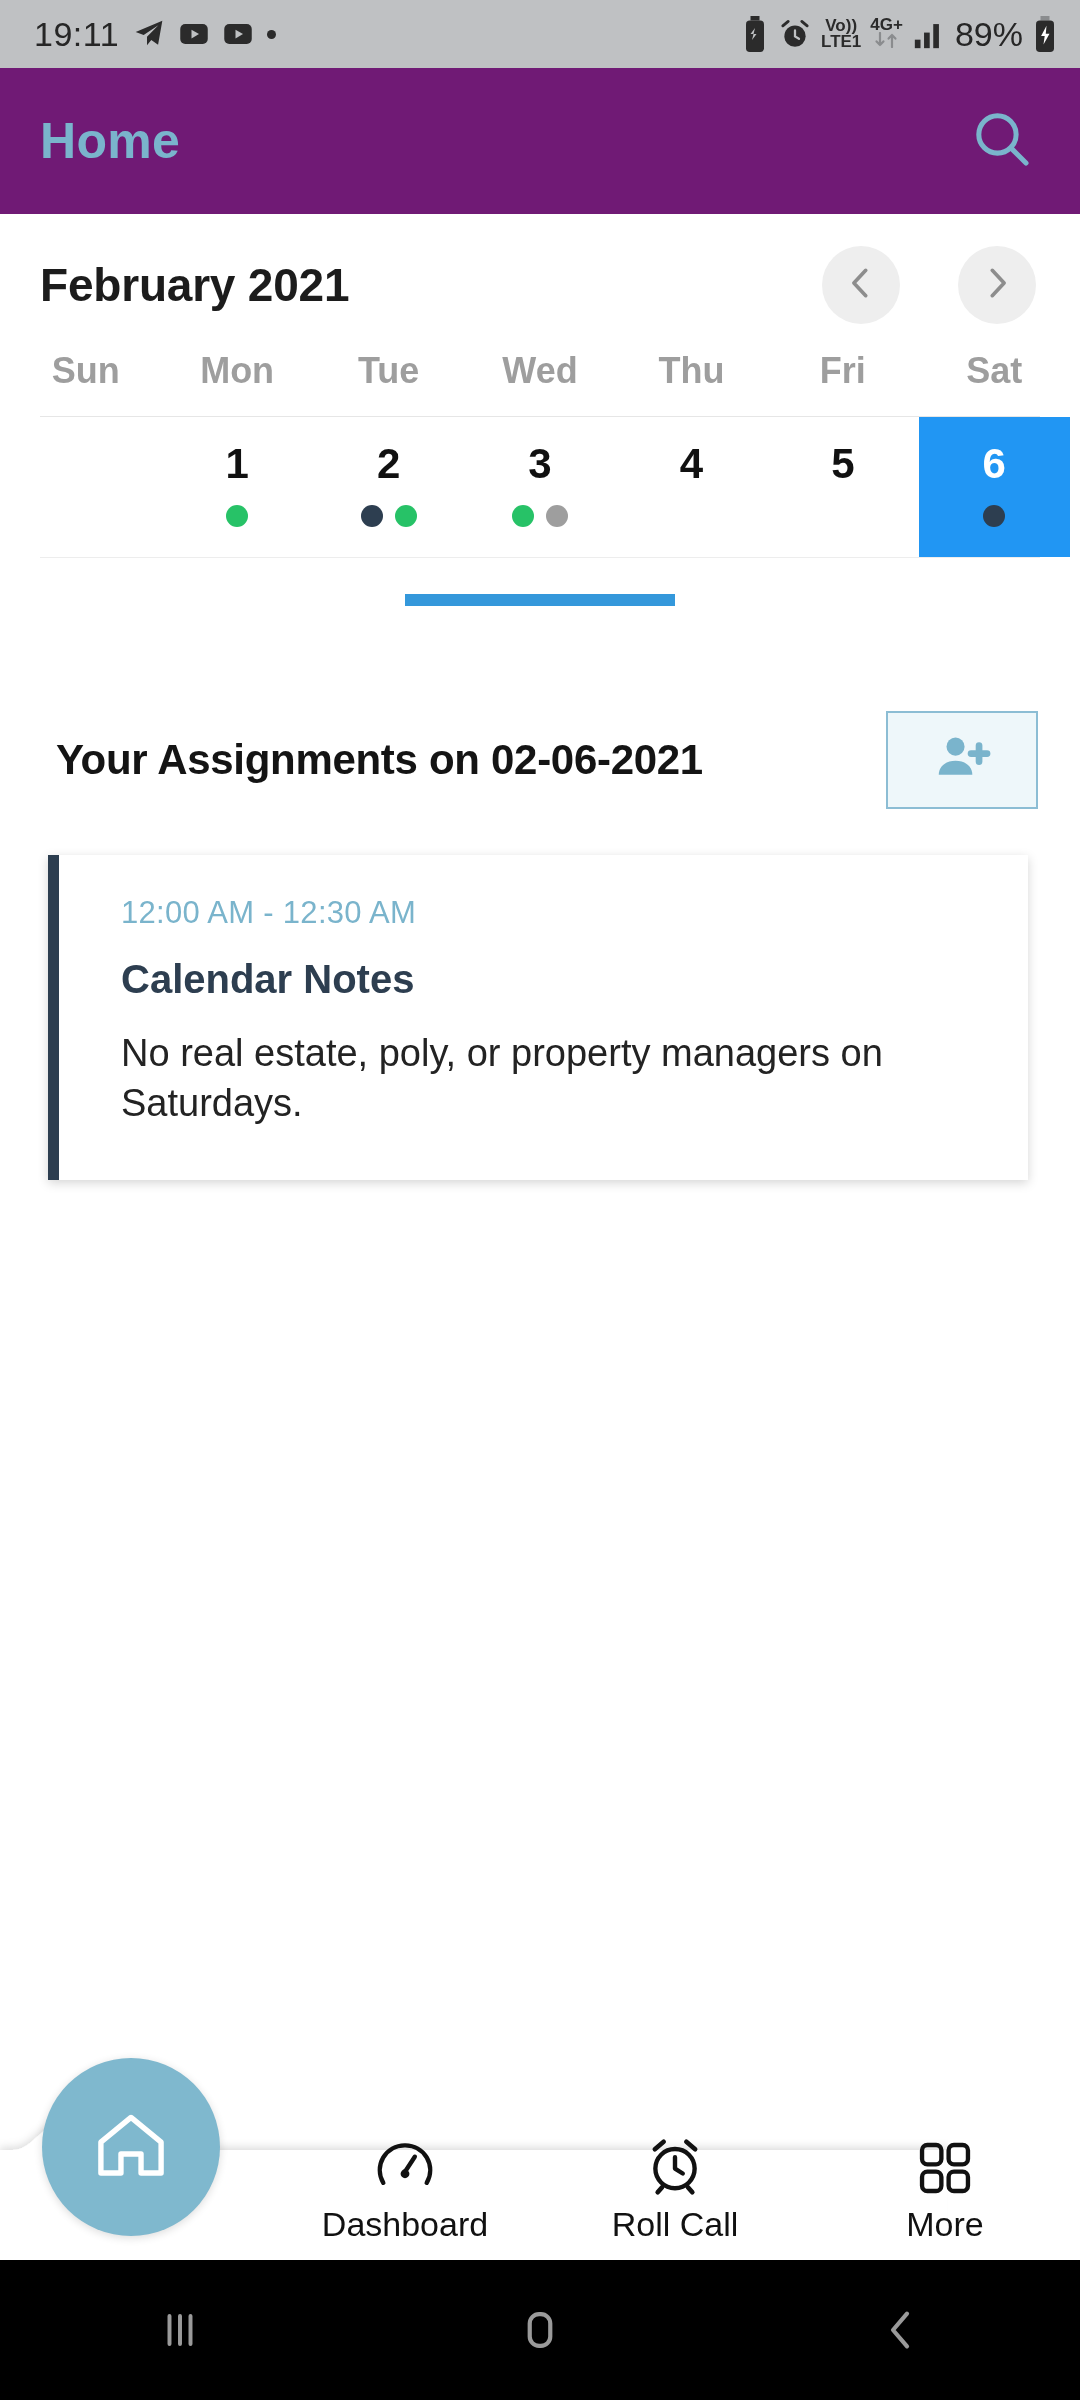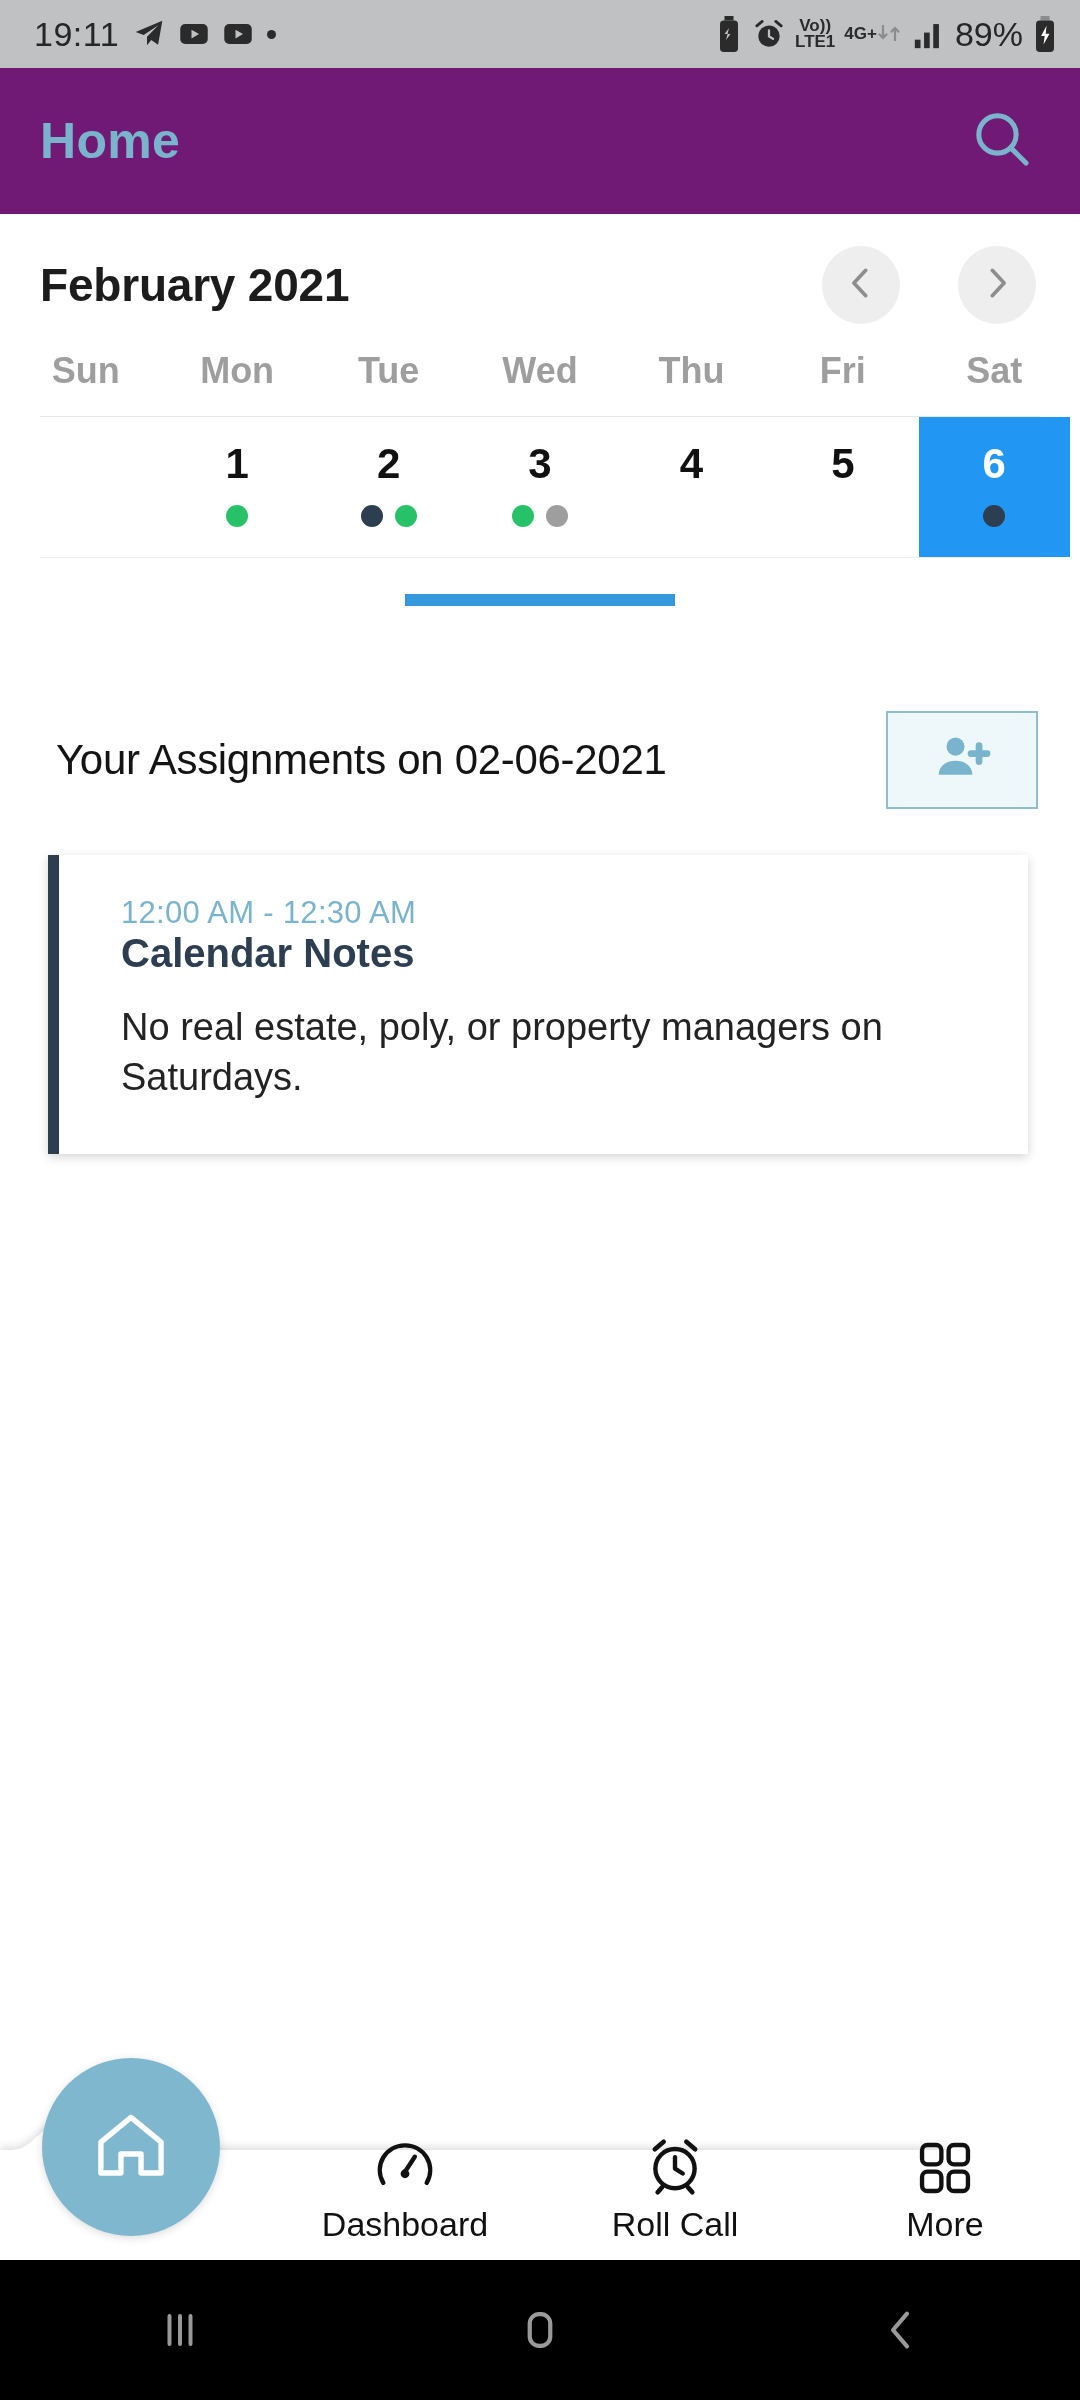--- a/index.html
+++ b/index.html
@@ -18,21 +18,21 @@
     display:flex; align-items:center; justify-content:space-between;
     padding:0 22px 0 34px;
     gap:17px;
   }
   .sb-left { display:flex; align-items:center; gap:14px; }
   .sb-time { font-size:34px; font-weight:400; letter-spacing:.5px; color:#262626; }
   .sb-right { display:flex; align-items:center; gap:9px; }
   .sb-ico { display:flex; align-items:center; }
   .sb-pct { font-size:34px; color:#262626; letter-spacing:0px; }
   .volte-stack { display:flex; flex-direction:column; align-items:center; line-height:.92; font-size:17px; font-weight:700; color:#2b2b2b; }
-  .net-stack { display:flex; flex-direction:row; align-items:center; line-height:.92; }
+  .net-stack { display:flex; flex-direction:column; align-items:center; line-height:.92; }
   .net-top { font-size:17px; font-weight:700; color:#2b2b2b; }
   .dot-small { width:9px; height:9px; border-radius:50%; background:#2b2b2b; }
 
   
   .appbar {
     position:absolute; top:68px; left:0; width:1080px; height:146px;
     background:#701a75;
     display:flex; align-items:center; justify-content:space-between;
     padding:0 46px 0 40px;
   }
@@ -68,35 +68,35 @@
   .cal-bottom-sep { height:1px; background:#ededed; margin:0 40px; }
   .handle-wrap { display:flex; justify-content:center; padding:36px 0 0 0; }
   .handle { width:270px; height:12px; background:#3498db; }
 
   
   .assign-head {
     position:absolute; top:700px; left:0; width:1080px;
     display:flex; align-items:center; justify-content:space-between;
     padding:0 42px 0 56px; height:120px;
   }
-  .assign-title { font-size:42px; font-weight:400; color:#141414; letter-spacing:-.3px; }
+  .assign-title { font-size:42px; font-weight:700; color:#141414; letter-spacing:-.3px; }
   .addperson {
     width:152px; height:98px; background:#eef7fa; border:2px solid #8cbdd4;
     display:flex; align-items:center; justify-content:center;
   }
 
   
   .card {
     position:absolute; top:855px; left:48px; width:980px;
     background:#ffffff; border-left:11px solid #2d3e50;
     box-shadow:0 3px 10px rgba(0,0,0,.17);
     padding:40px 46px 52px 62px;
   }
   .card-time { font-size:31px; color:#7ab4cc; font-weight:400; letter-spacing:.3px; }
-  .card-title { font-size:40px; color:#2d3e50; font-weight:700; }
+  .card-title { font-size:40px; color:#2d3e50; font-weight:700; margin-top:26px; }
   .card-body { font-size:38px; color:#232323; margin-top:26px; line-height:1.32; max-width:820px; }
 
   
   .bottomnav {
     position:absolute; left:0; bottom:140px; width:948px; height:145px;
   }
   .nav-bg { position:absolute; inset:0; }
   .nav-items {
     position:absolute; left:0; bottom:0; width:1080px; height:145px;
     display:flex; align-items:flex-end;

